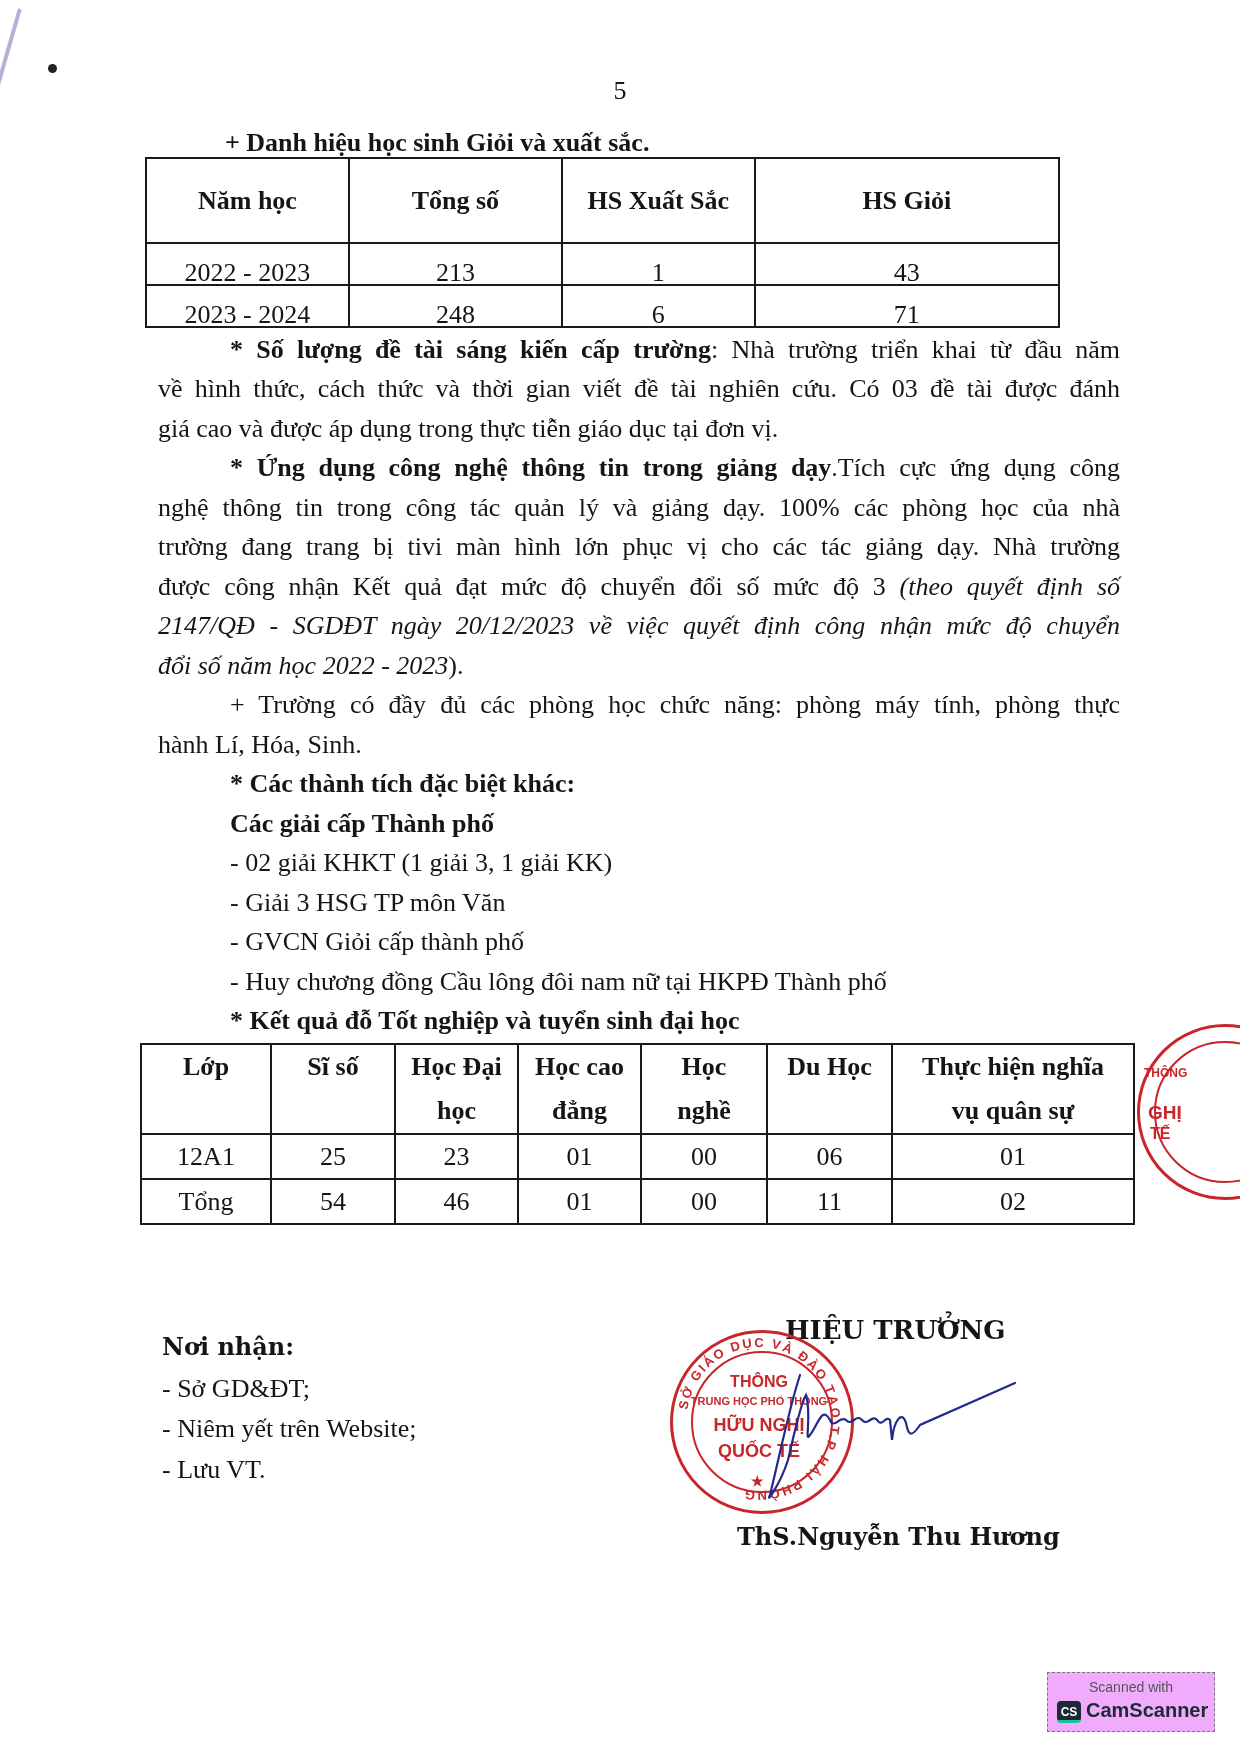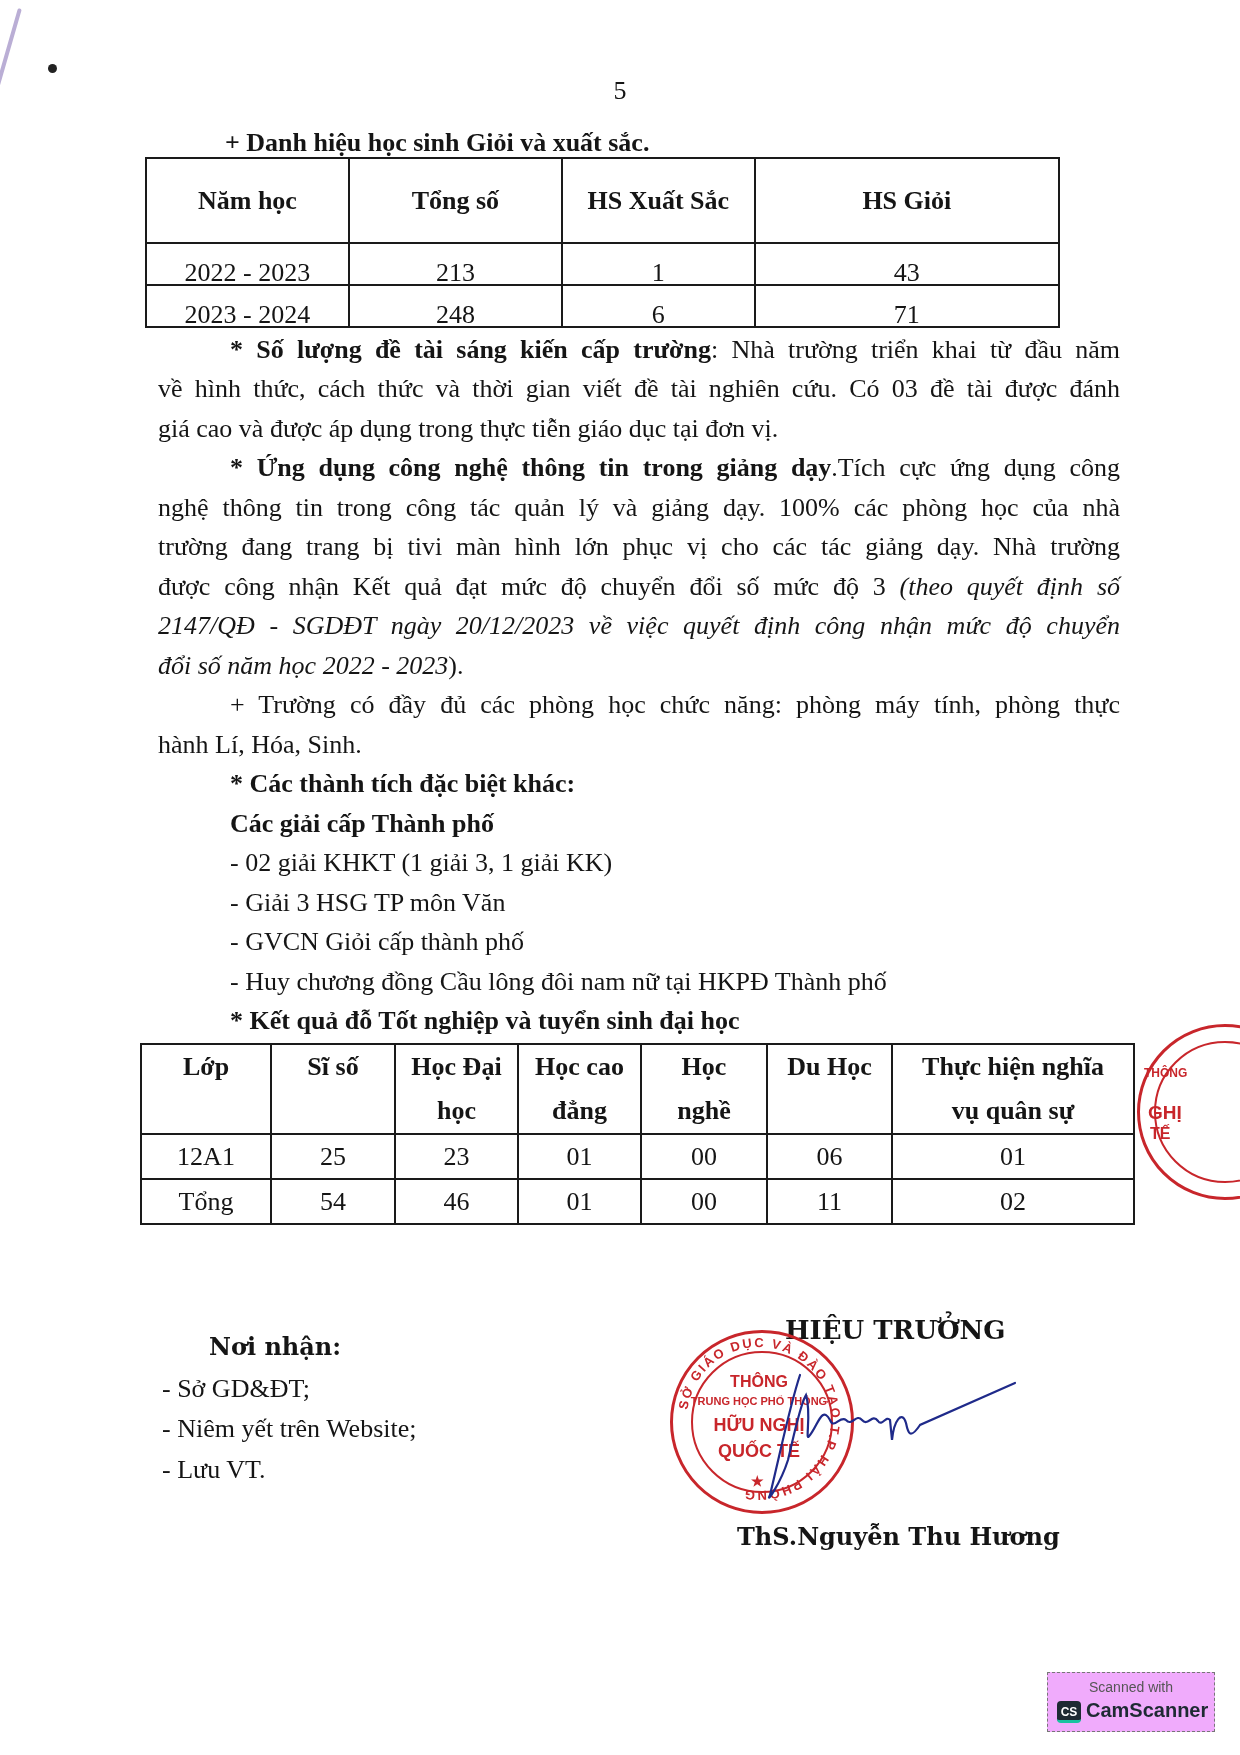--- a/index.html
+++ b/index.html
@@ -122,21 +122,21 @@
 </tbody>
   </table>
 
 <div class="stamp" style="left:1137px; top:1024px; width:170px; height:170px; border-width:3px; clip-path:inset(0 50px 0 0);">
   <div class="stamp-inner" style="left:14px; top:14px; width:138px; height:138px;"></div>
   <div class="abs" style="left:4px; top:39px; font-size:12px;">THÔNG</div>
   <div class="abs" style="left:8px; top:75px; font-size:19px;">GHỊ</div>
   <div class="abs" style="left:10px; top:98px; font-size:16px;">TẾ</div>
 </div>
 
-<div class="line b" style="left:162px; top:1332px; font-family:'DejaVu Serif', serif; font-size:24px;margin-left:47px;">Nơi nhận:</div>
+<div class="line b" style="left:162px; top:1332px; font-family:'DejaVu Serif', serif; font-size:24px;">Nơi nhận:</div>
 <div class="line" style="left:162px; top:1374px;">- Sở GD&amp;ĐT;</div>
 <div class="line" style="left:162px; top:1414px;">- Niêm yết trên Website;</div>
 <div class="line" style="left:162px; top:1455px;">- Lưu VT.</div>
 
 <div class="line b" style="left:785px; top:1315px; font-family:'DejaVu Serif', serif; font-size:26px;">HIỆU TRƯỞNG</div>
 
 <div class="stamp" style="left:670px; top:1330px; width:178px; height:178px;">
   <div class="stamp-inner" style="left:18px; top:18px; width:138px; height:138px;"></div>
   <svg width="178" height="178" style="position:absolute; left:-3px; top:-3px;">
     <defs>

